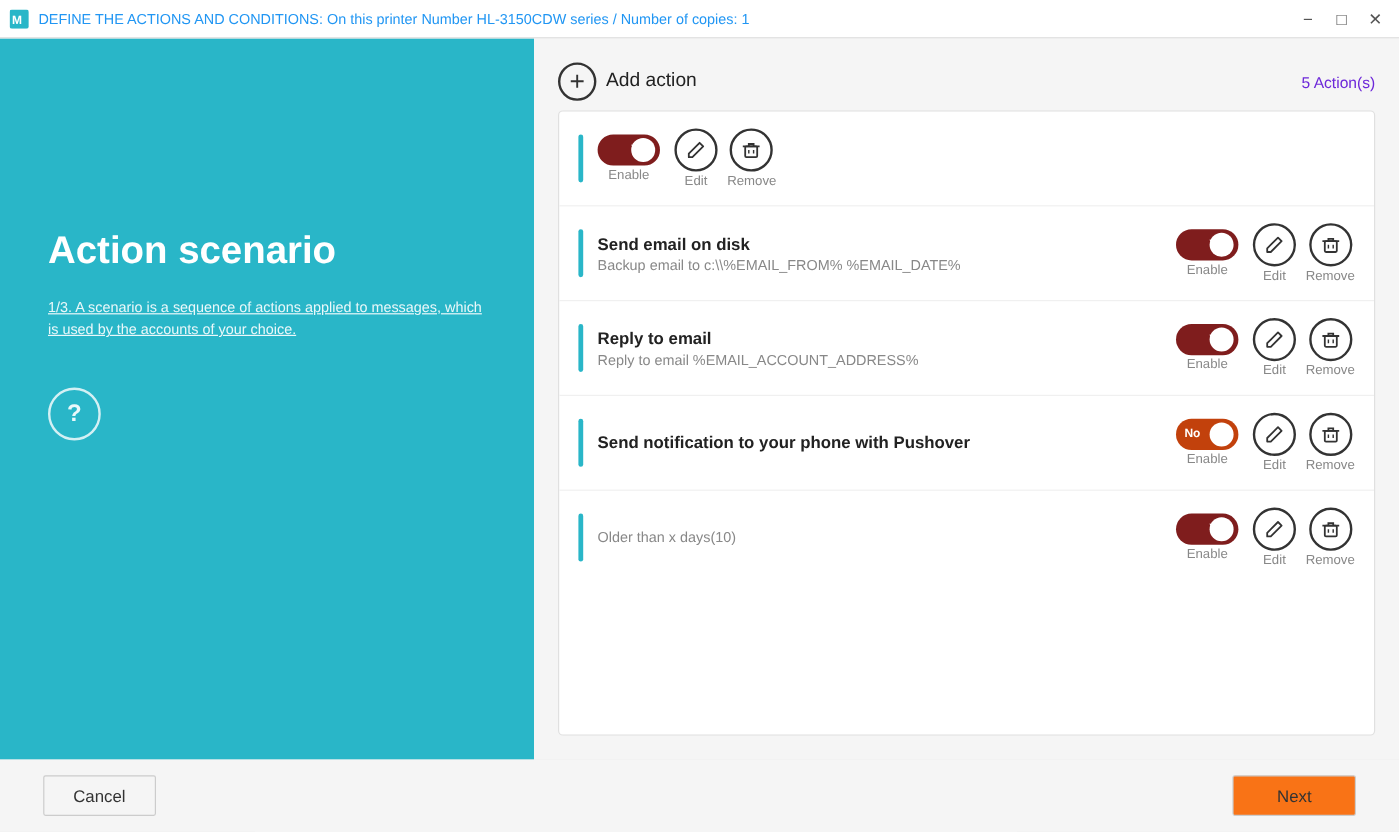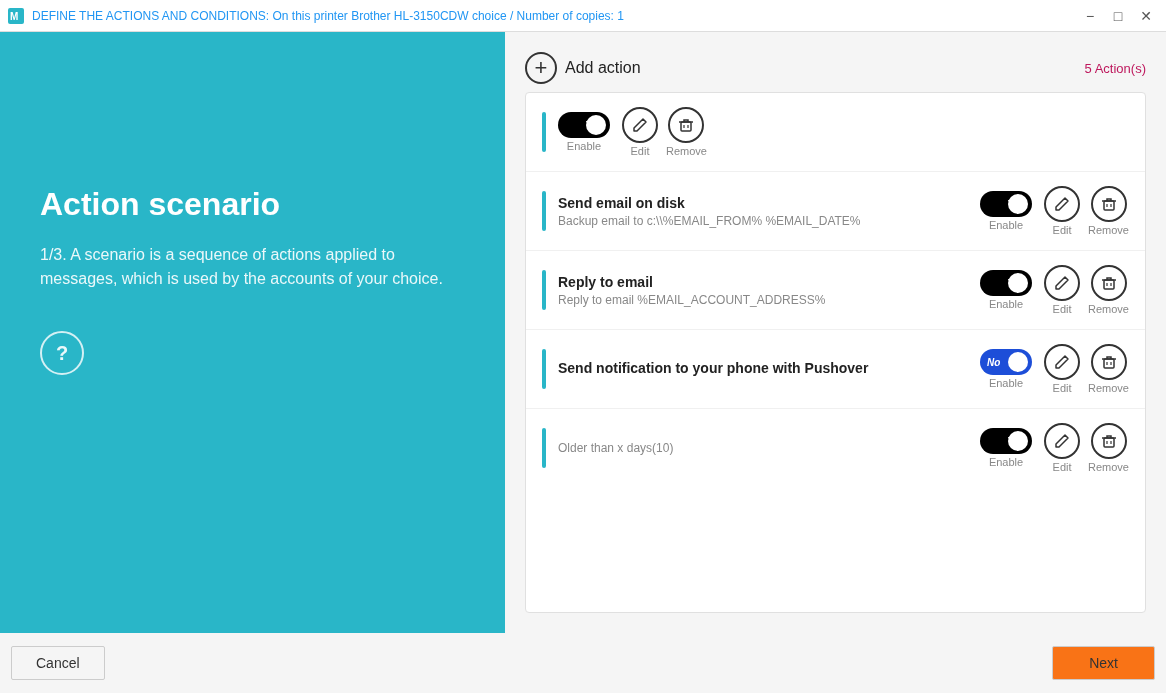--- a/index.html
+++ b/index.html
@@ -56,40 +56,41 @@
 
     
     .main {
       display: flex;
       flex: 1;
       overflow: hidden;
     }
 
     
     .left-panel {
-      width: 505px;
+      width: 445px;
       background: #29b6c8;
       flex-shrink: 0;
       display: flex;
       flex-direction: column;
       padding: 40px 40px 30px 40px;
       position: relative;
     }
     .left-panel-title {
       font-size: 32px;
       font-weight: 700;
       color: #fff;
       margin-top: auto;
       margin-bottom: 20px;
     }
     .left-panel-desc {
-      font-size: 16px;
+      font-size: 12px;
       color: rgba(255,255,255,0.9);
       line-height: 1.5;
       margin-bottom: 40px;
+      text-decoration: underline;
     }
     .help-circle {
       width: 44px;
       height: 44px;
       border: 2px solid rgba(255,255,255,0.8);
       border-radius: 50%;
       display: flex;
       align-items: center;
       justify-content: center;
       color: rgba(255,255,255,0.9);
@@ -135,21 +136,21 @@
       align-items: center;
       justify-content: center;
       font-size: 22px;
       font-weight: 400;
       color: #333;
       line-height: 1;
     }
     .actions-count {
       margin-left: auto;
       font-size: 13px;
-      color: #be185d;
+      color: #6d28d9;
     }
 
     
     .actions-list {
       flex: 1;
       background: #fff;
       border: 1px solid #e0e0e0;
       border-radius: 4px;
       overflow-y: auto;
     }
@@ -197,21 +198,21 @@
       width: 52px;
       height: 26px;
     }
     .toggle-slider {
       position: absolute;
       inset: 0;
       border-radius: 13px;
       cursor: pointer;
       transition: background 0.2s;
     }
-    .toggle-slider.on { background: #000000; }
+    .toggle-slider.on { background: #7f1d1d; }
     .toggle-slider.off { background: #ccc; }
     .toggle-knob {
       position: absolute;
       top: 3px;
       width: 20px;
       height: 20px;
       background: #fff;
       border-radius: 50%;
       transition: left 0.2s;
     }
@@ -263,21 +264,21 @@
       font-size: 11px;
       color: #888;
     }
 
     
     .bottom-bar {
       height: 60px;
       background: #f5f5f5;
       display: flex;
       align-items: center;
-      padding: 0 11px;
+      padding: 0 36px;
       flex-shrink: 0;
     }
     .cancel-btn {
       padding: 8px 24px;
       border: 1px solid #ccc;
       background: #f5f5f5;
       cursor: pointer;
       font-size: 14px;
       color: #333;
       border-radius: 2px;
@@ -297,21 +298,21 @@
 <body>
 
 <div class="titlebar">
   <div class="titlebar-icon">
     <svg width="16" height="16" viewBox="0 0 16 16">
       <rect width="16" height="16" rx="2" fill="#29b6c8"></rect>
       <text x="2" y="12" font-size="10" fill="white" font-weight="bold">M</text>
     </svg>
   </div>
   <div class="titlebar-title">
-    <span>DEFINE THE ACTIONS AND CONDITIONS: On this printer Brother HL-3150CDW choice / Number of copies: </span><span style="color:#2196f3">1</span>
+    <span>DEFINE THE ACTIONS AND CONDITIONS: On this printer Number HL-3150CDW series / Number of copies: </span><span style="color:#2196f3">1</span>
   </div>
   <div class="titlebar-controls">
     <button class="titlebar-btn">−</button>
     <button class="titlebar-btn">□</button>
     <button class="titlebar-btn close">✕</button>
   </div>
 </div>
 
 <div class="main">
 
@@ -451,21 +452,21 @@
       </div>
 
       <div class="action-item">
         <div class="action-left-bar"></div>
         <div class="action-info">
           <div class="action-title">Send notification to your phone with Pushover</div>
           <div class="action-subtitle"></div>
         </div>
         <div class="toggle-wrap">
           <div class="toggle">
-            <div class="toggle-slider off" style="background:#1d4ed8;font-style:italic;">
+            <div class="toggle-slider off" style="background:#c2410c;">
               <div class="toggle-knob" style="left:28px;"></div>
               <span class="toggle-label-text no" style="left:7px;color:#fff;">No</span>
             </div>
           </div>
           <span class="enable-label">Enable</span>
         </div>
         <div class="action-buttons">
           <div class="action-btn-wrap">
             <button class="icon-btn">
               <svg width="16" height="16" viewBox="0 0 16 16">

